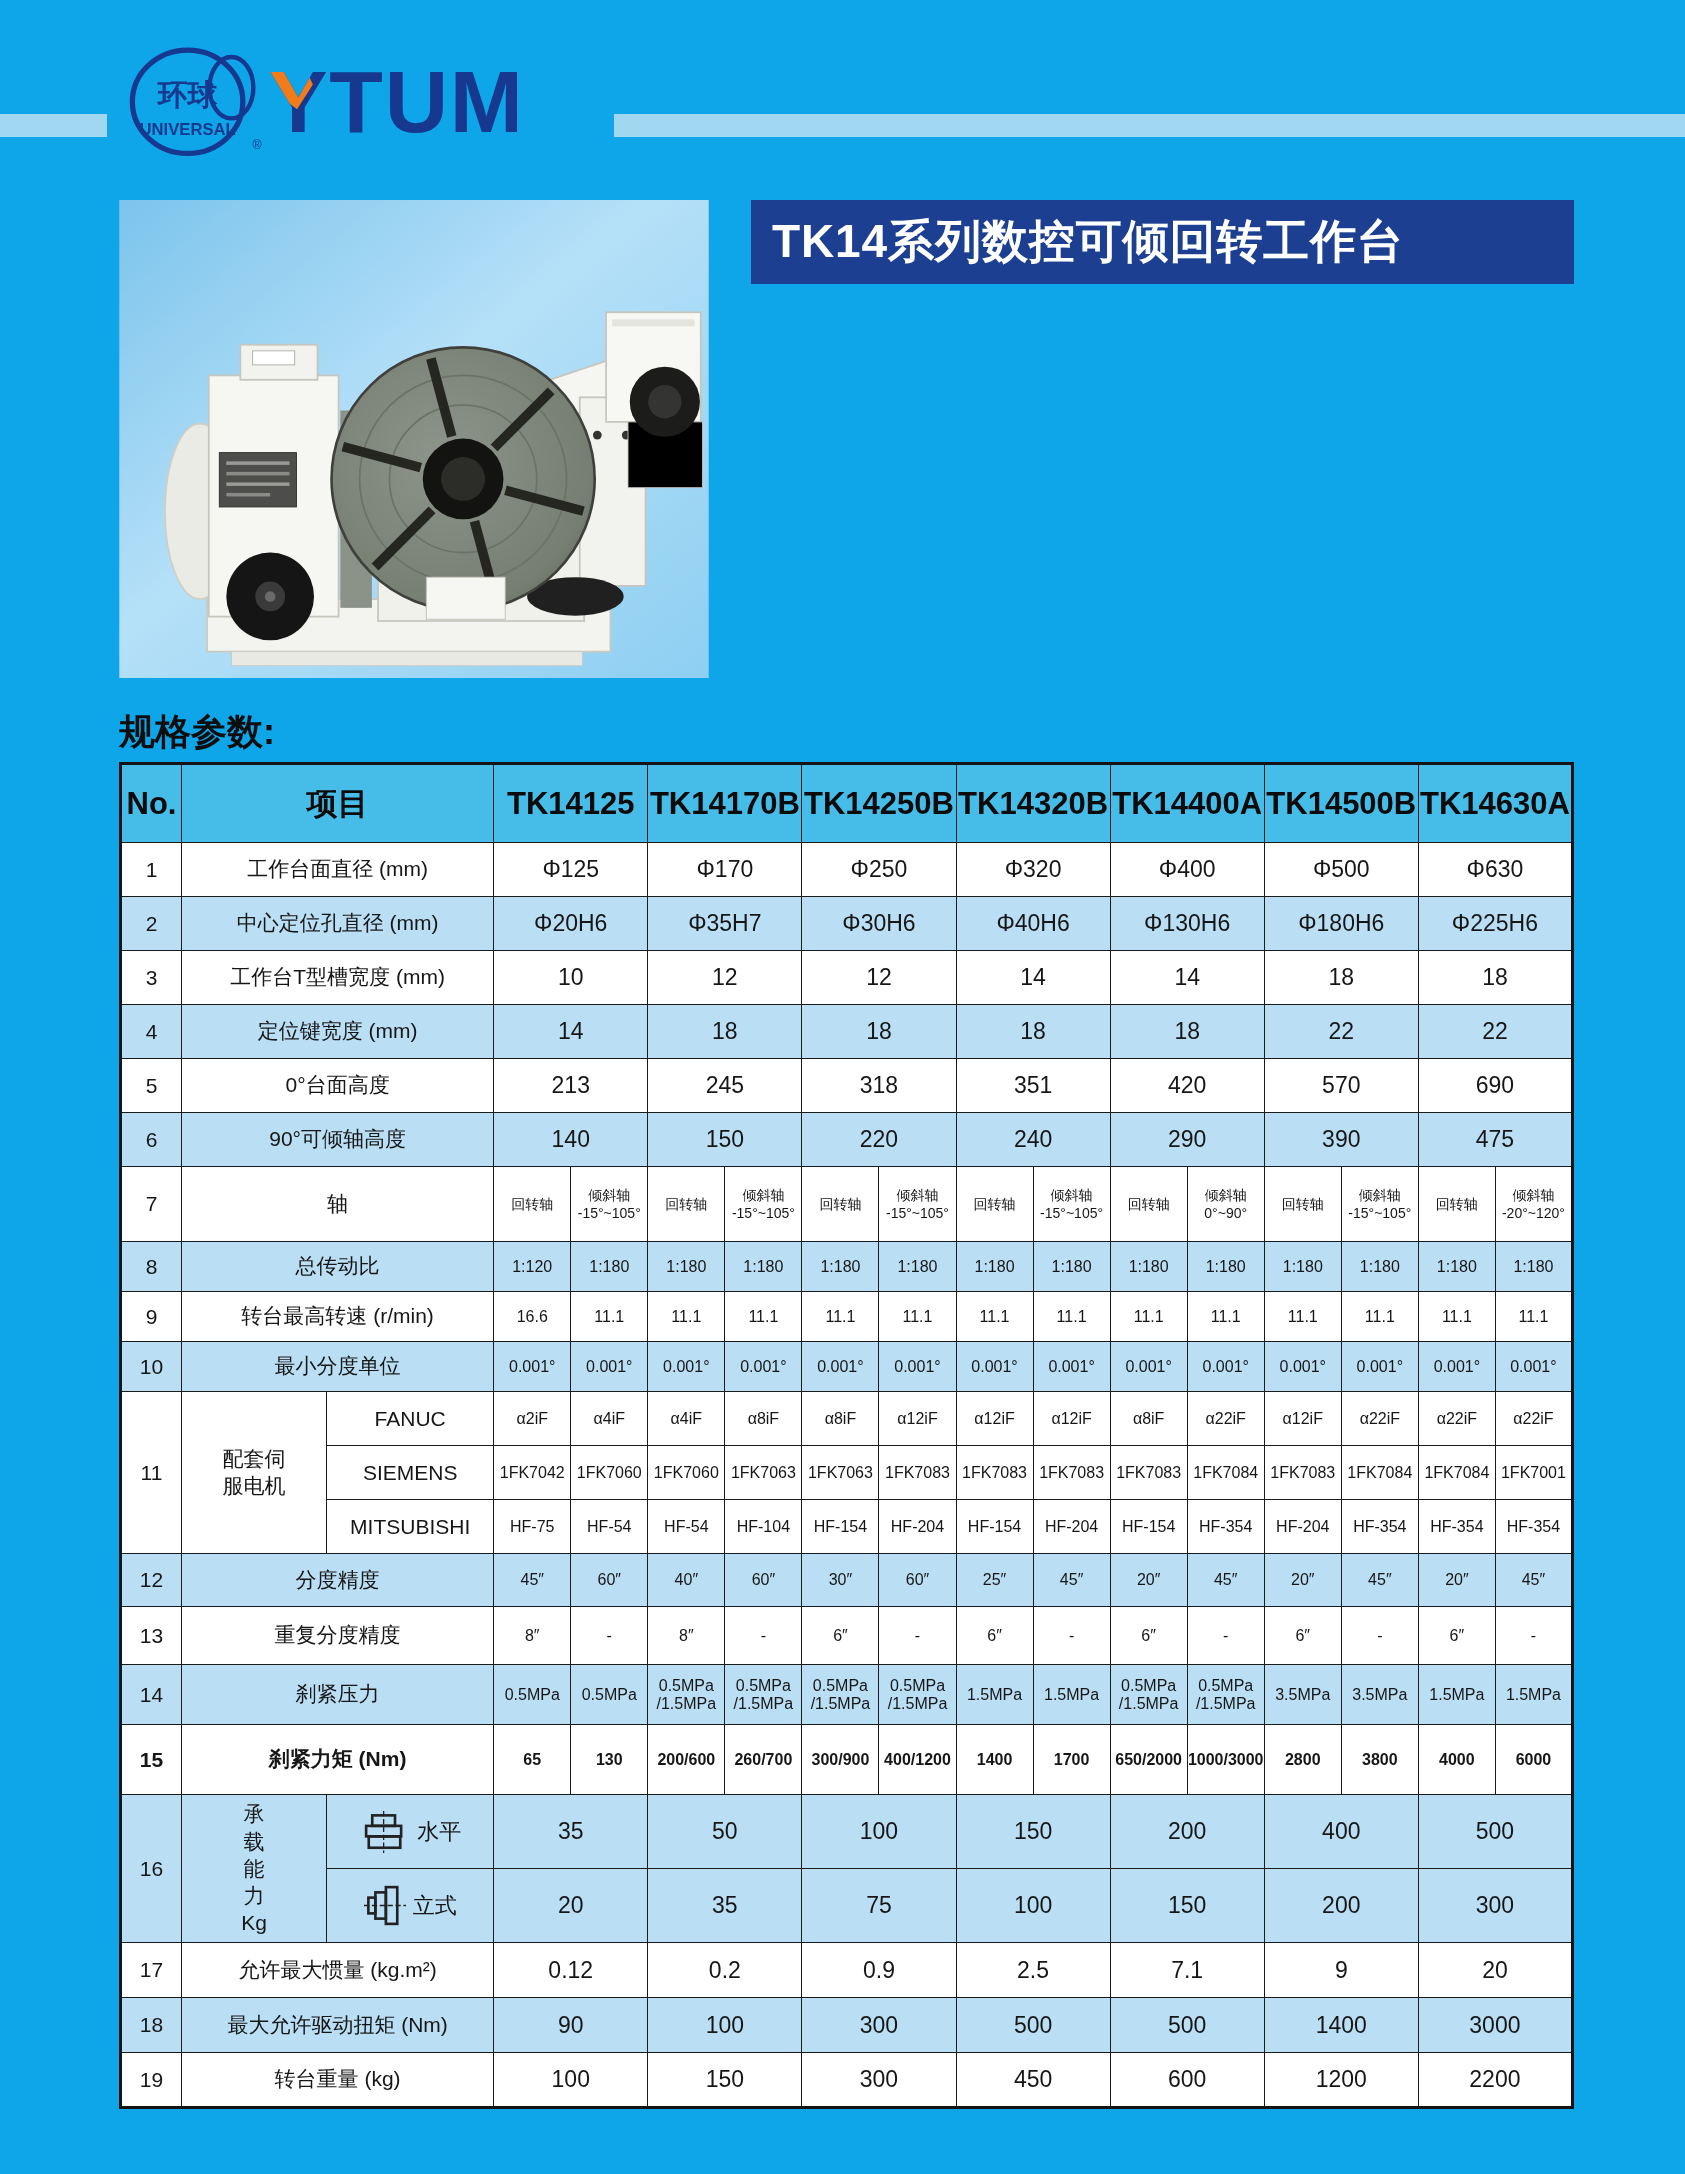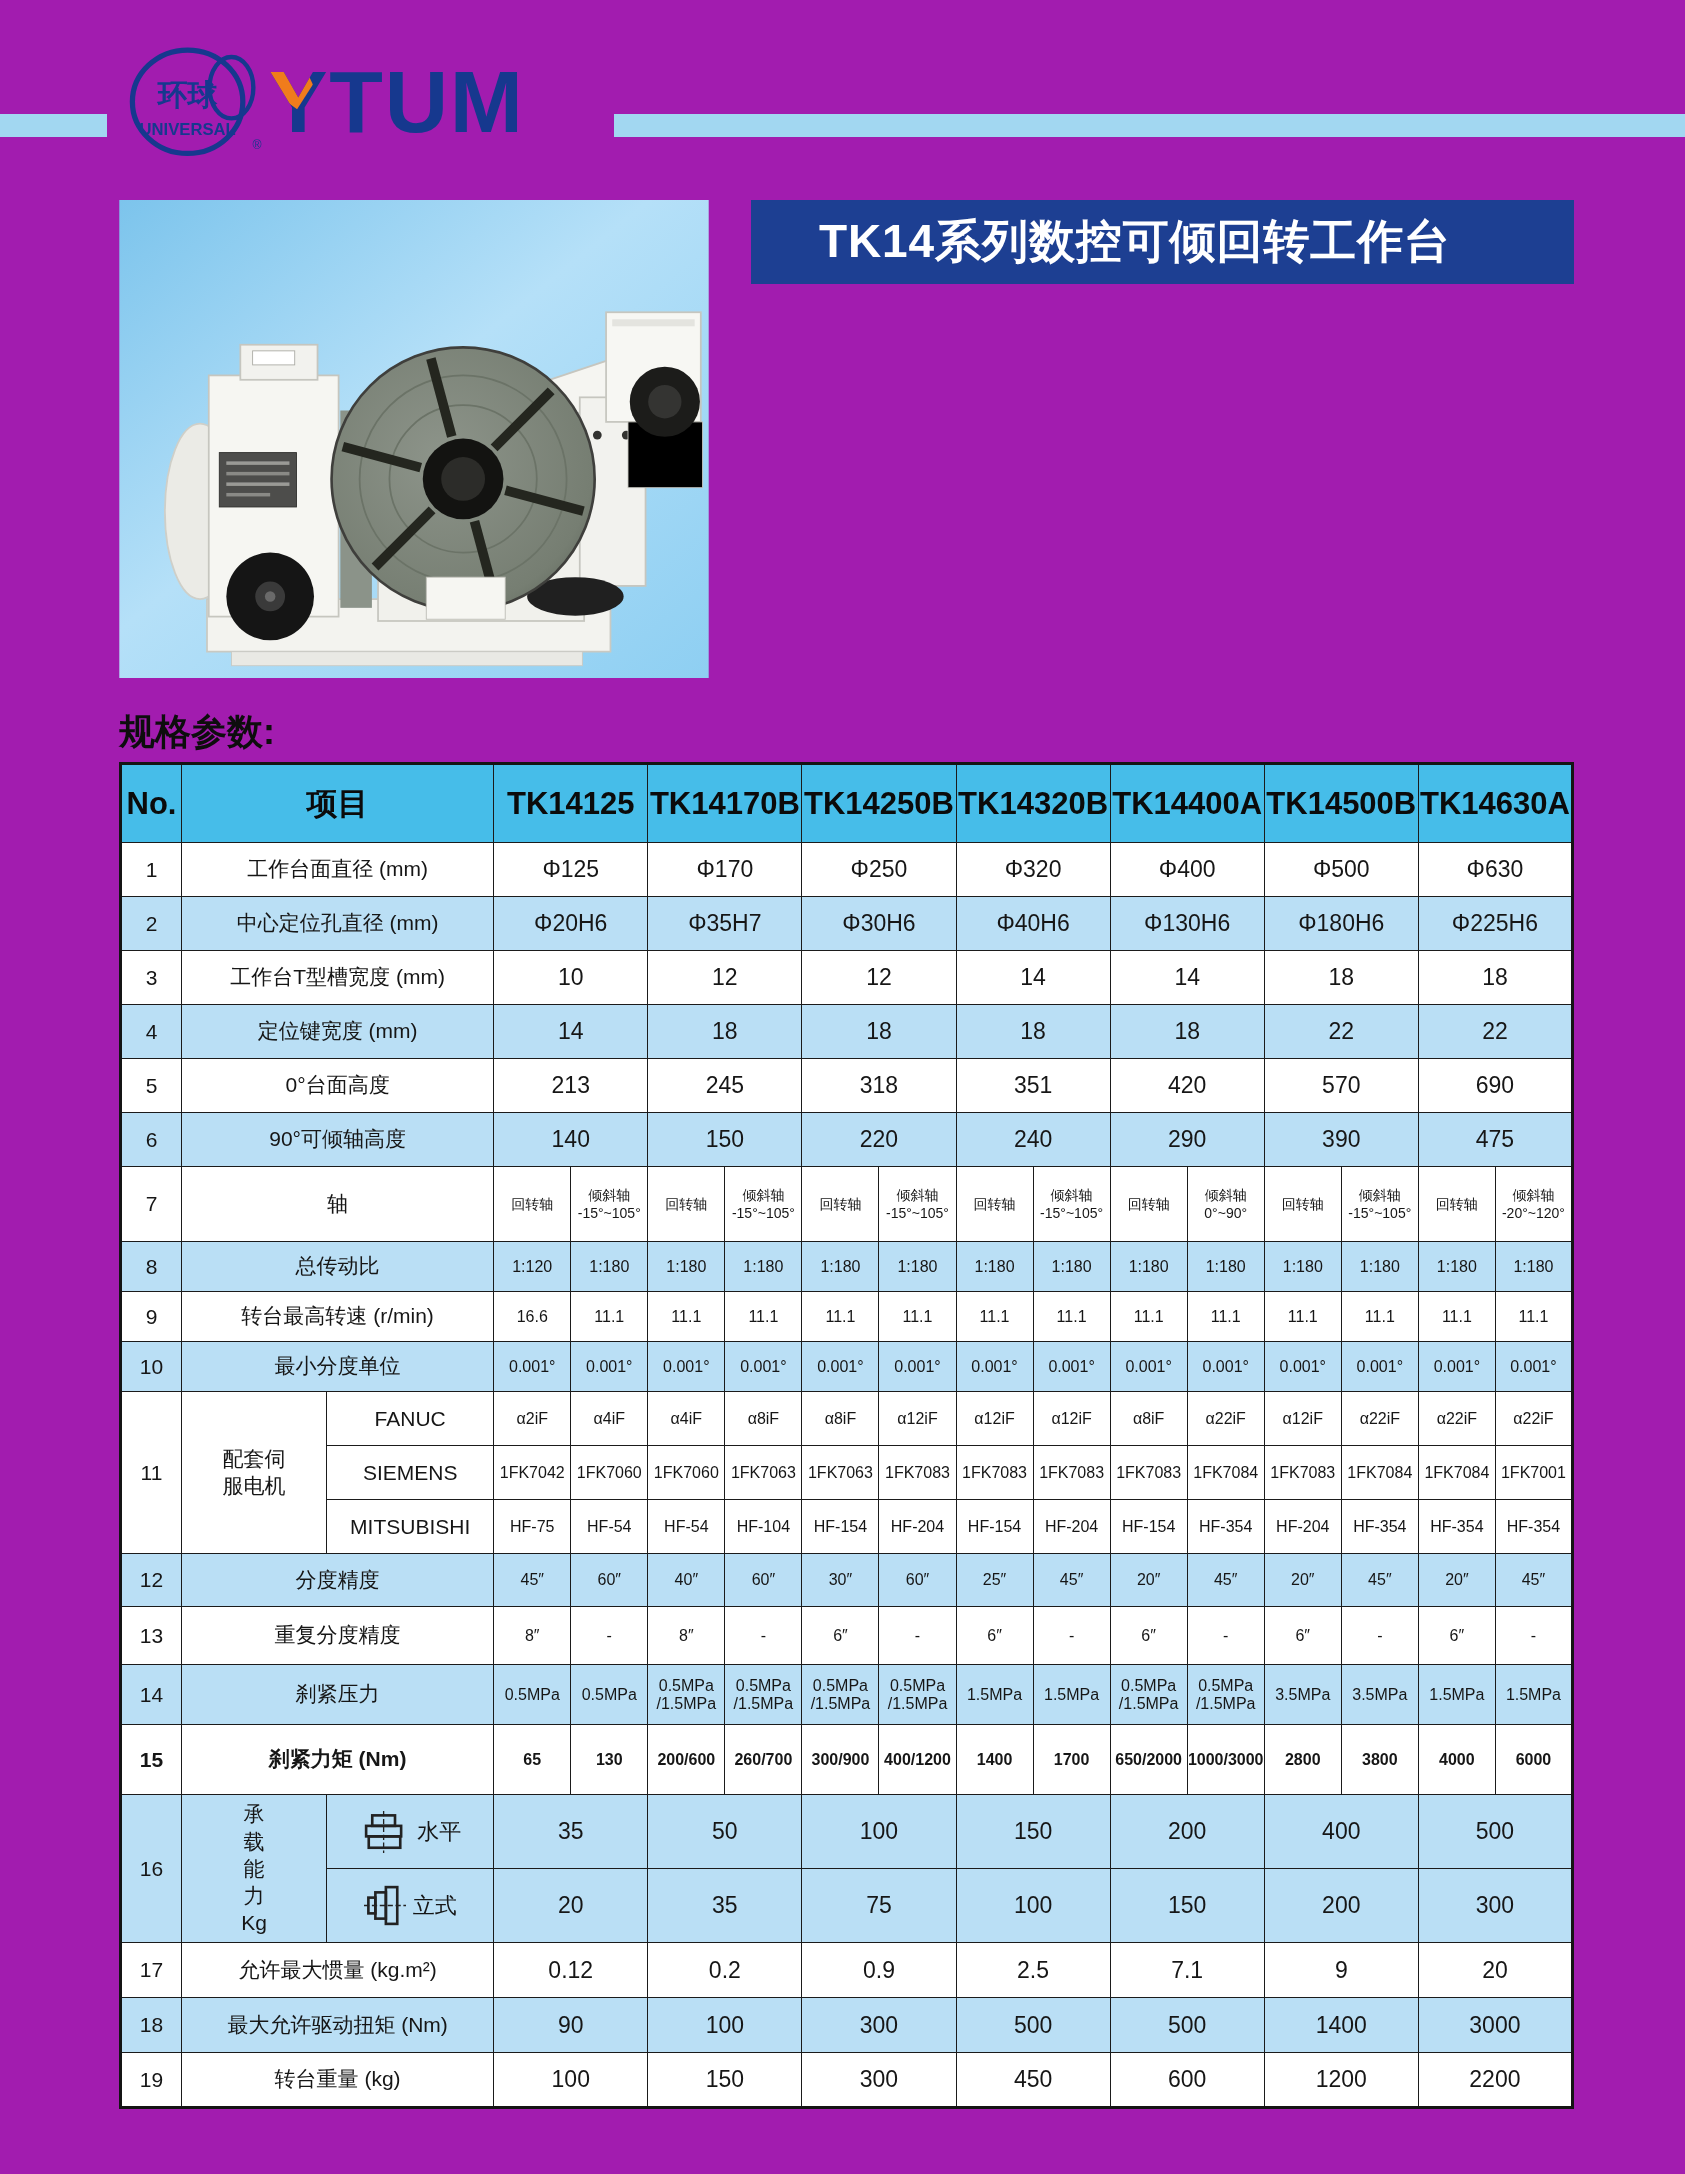--- a/index.html
+++ b/index.html
@@ -1,29 +1,29 @@
 <!DOCTYPE html>
 <html style="font-size:14px"><head>
 <meta charset="utf-8">
 <style>
   * { margin:0; padding:0; box-sizing:border-box; }
   body { background:#ffffff; font-family:"Liberation Sans", sans-serif; }
-  #page { position:relative; width:1685px; height:2174px; background:#a21caf; overflow:hidden; }
+  #page { position:relative; width:1685px; height:2174px; background:#0ea5e9; overflow:hidden; }
 
   .decor-bar { position:absolute; height:23px; background:#a2d7f1; top:114px; }
   .bar-left  { left:0; width:107px; }
   .bar-right { left:614px; width:1071px; }
 
   .logo { position:absolute; left:121px; top:42px; }
   .wordmark { position:absolute; left:269px; top:51px; }
 
   .photo { position:absolute; left:119px; top:200px; width:590px; height:478px; }
 
   .banner { position:absolute; left:751px; top:200px; width:823px; height:84px;
-            background:#1d3f92; display:flex; align-items:center;padding-left:47px; }
+            background:#1d3f92; display:flex; align-items:center; }
   .banner span { color:#ffffff; font-size:46px; font-weight:bold; padding-left:21px;
                  letter-spacing:0.9px; white-space:nowrap; }
 
   .section-label { position:absolute; left:119px; top:708px; font-size:36px;
                    font-weight:bold; color:#0d0d0d; }
 
   table.spec { position:absolute; left:119px; top:762px; width:1455px;
                border-collapse:collapse; table-layout:fixed;
                border:3.5px solid #141414; background:#fff; }
   table.spec th, table.spec td {

